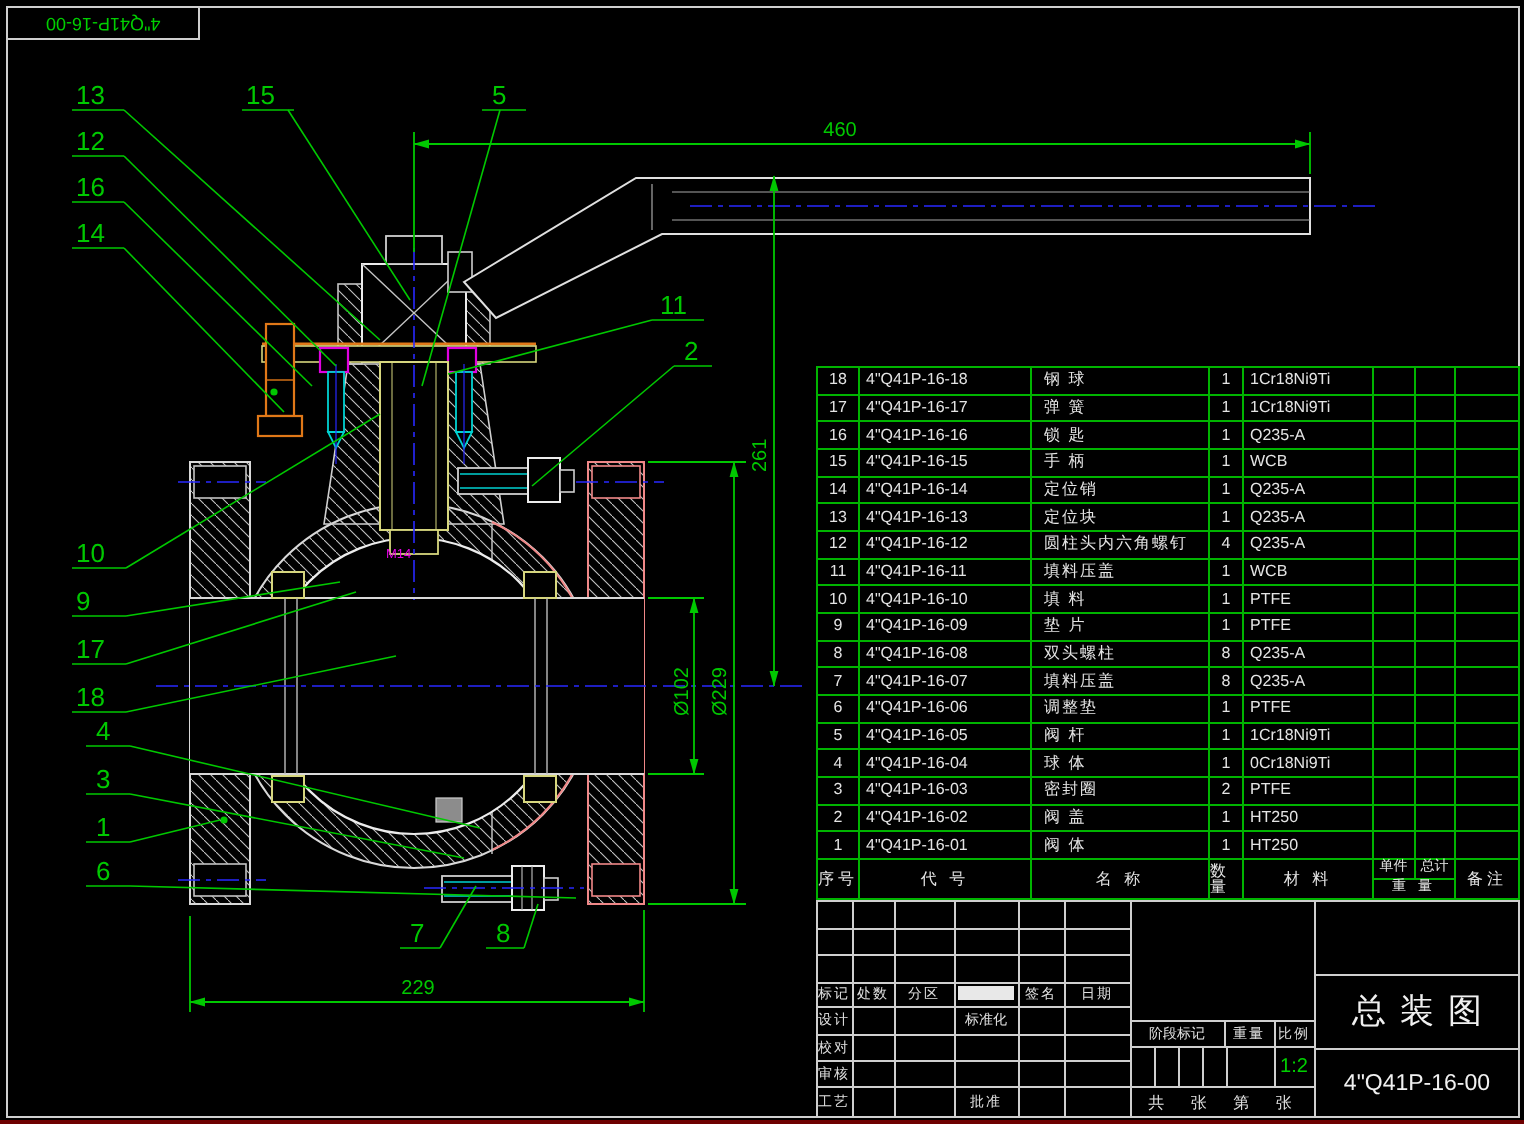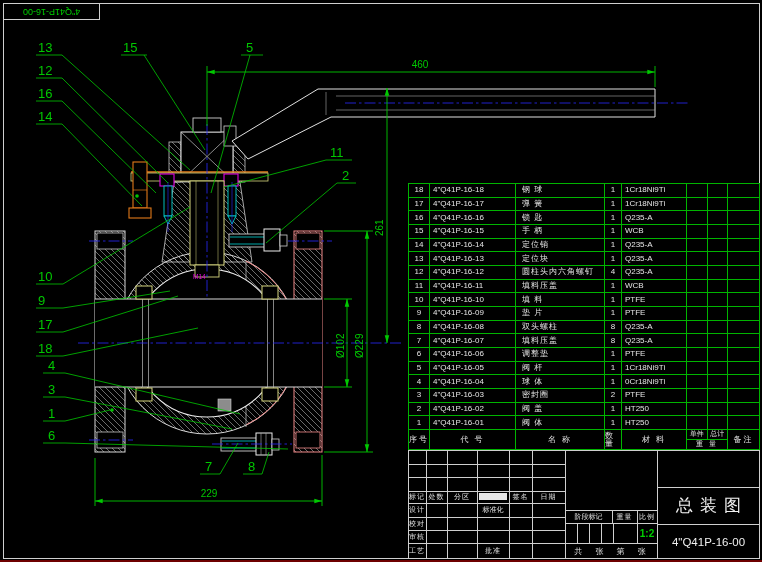--- a/index.html
+++ b/index.html
@@ -45,21 +45,21 @@
   
   .tb-line{position:absolute;background:#cfcfcf;}
   .tb-label{position:absolute;color:#e0e0e0;font-size:7px;display:flex;align-items:center;
     justify-content:center;white-space:nowrap;letter-spacing:1px;}
   .tb-white-box{position:absolute;background:#e8e8e8;}
   .tb-title{position:absolute;left:657px;top:487px;width:103px;height:37px;color:#f0f0f0;font-size:17px;
     letter-spacing:7px;display:flex;align-items:center;justify-content:center;text-indent:7px;}
   .tb-no{position:absolute;left:657px;top:524px;width:103px;height:35px;color:#f0f0f0;font-size:11.5px;
     display:flex;align-items:center;justify-content:center;white-space:nowrap;}
   .tb-scale{position:absolute;left:637px;top:523px;width:20px;height:20px;color:#00d000;font-size:10px;
-    display:flex;align-items:center;justify-content:center;font-weight:bold;}
+    display:flex;align-items:center;justify-content:center;}
   .tb-sheets{position:absolute;left:565px;top:543px;width:92px;height:16px;color:#e0e0e0;font-size:8px;
     display:flex;align-items:center;justify-content:center;word-spacing:7px;letter-spacing:2px;}
 </style>
 </head>
 <body>
 
 <div class="sheet">
 
 <svg width="762" height="562" viewBox="0 0 762 562">
   <defs>

